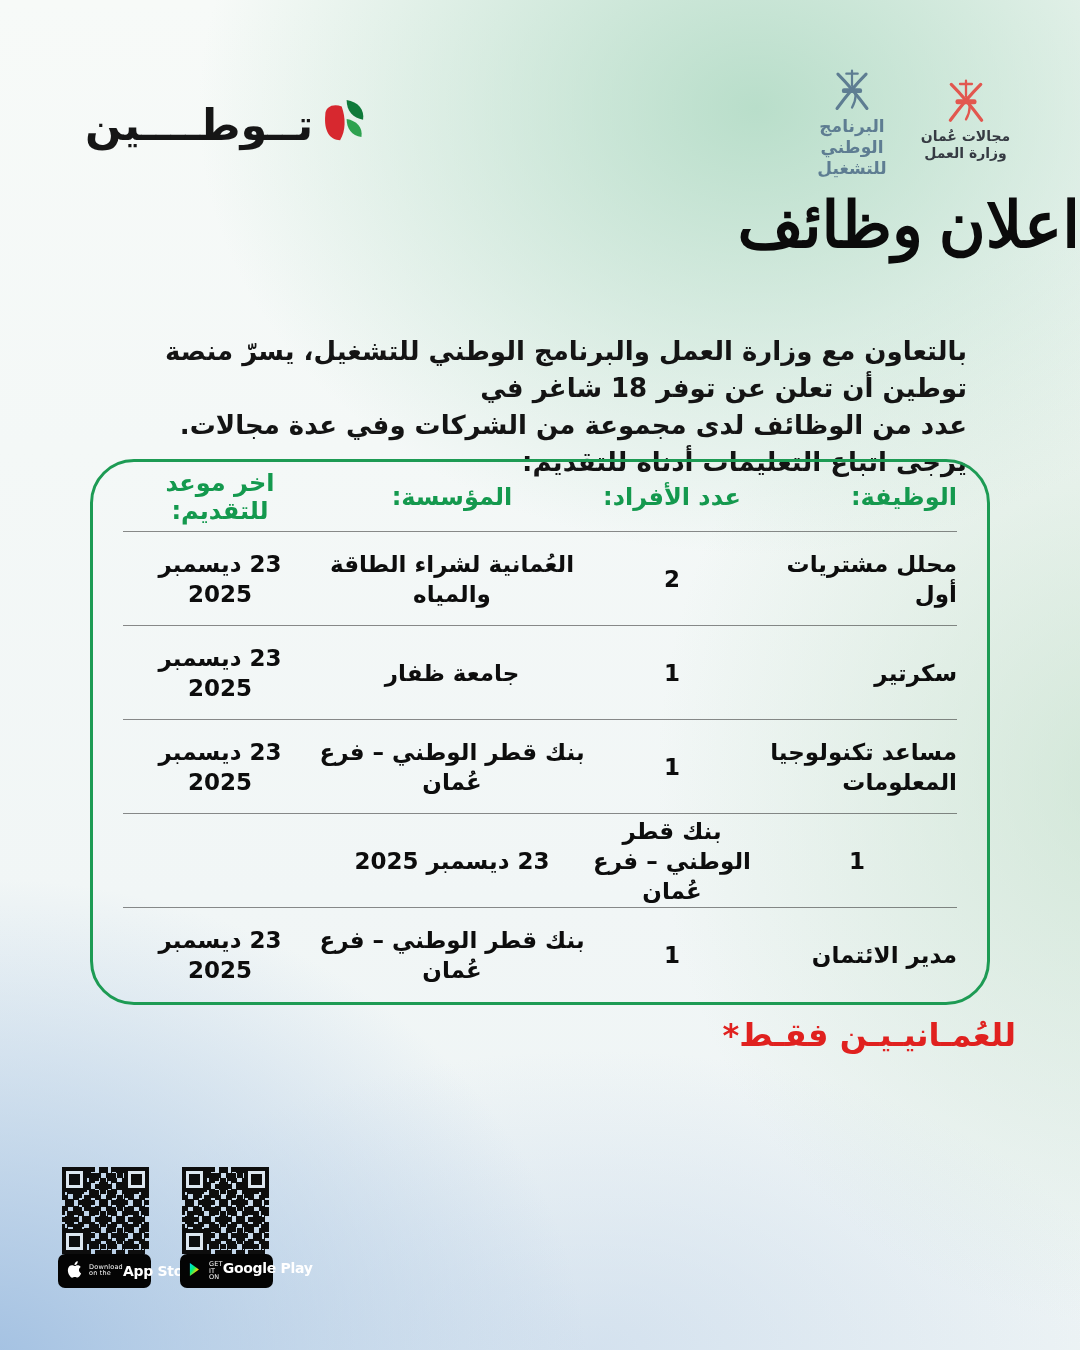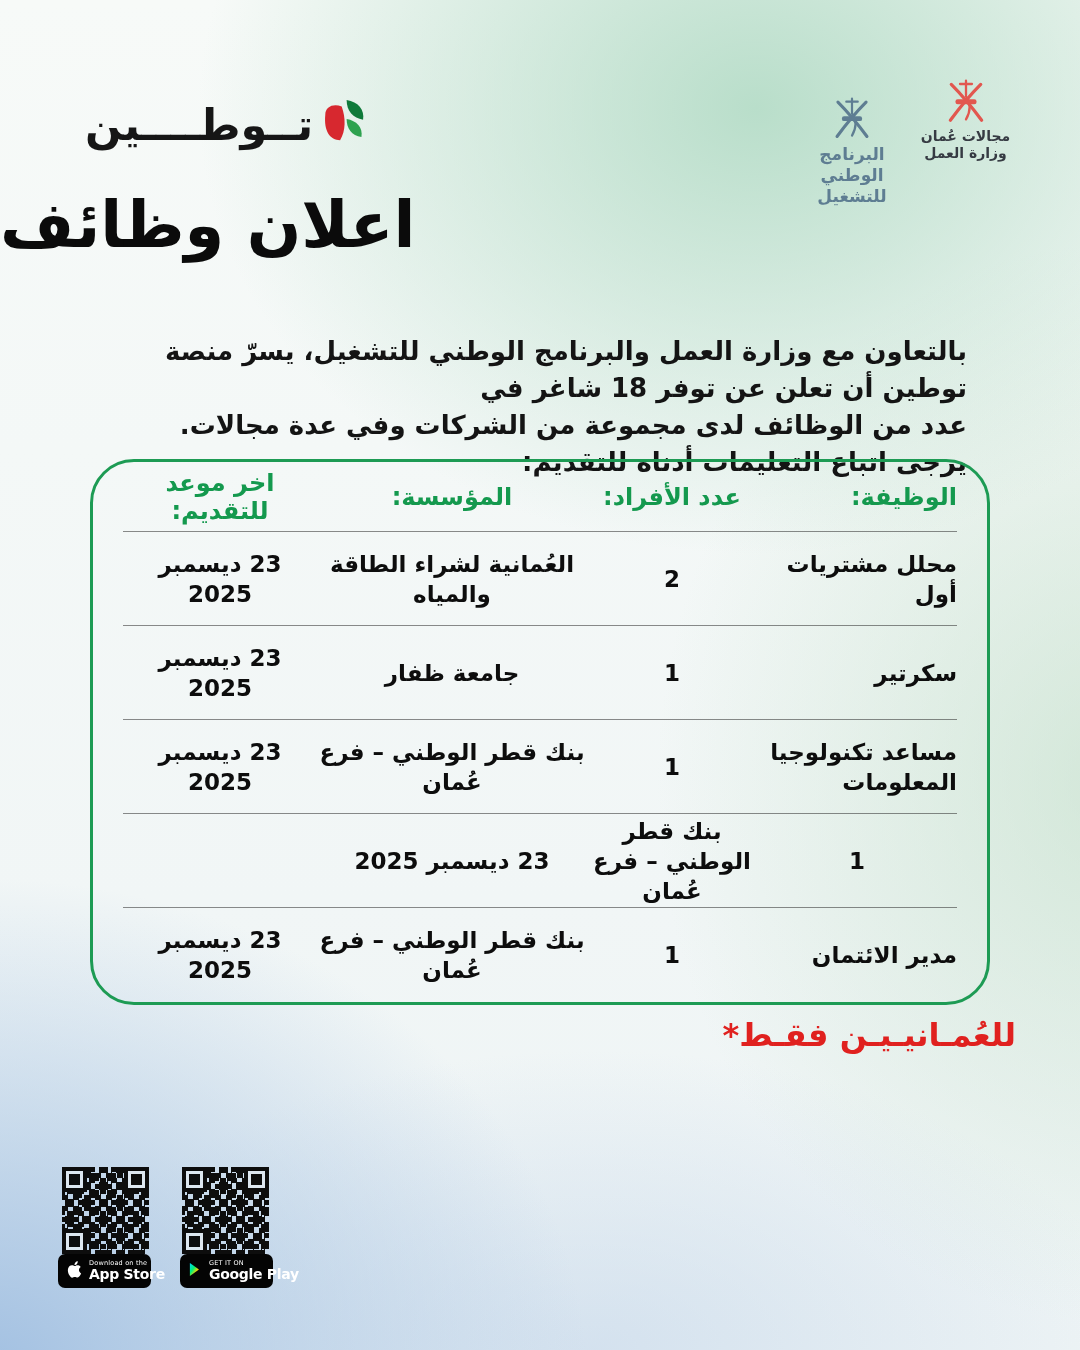--- a/index.html
+++ b/index.html
@@ -11,28 +11,28 @@
       radial-gradient(760px 900px at 103% 58%, rgba(186,219,193,.55), rgba(186,219,193,0) 60%),
       radial-gradient(1050px 860px at -2% 102%, rgba(156,188,224,.95), rgba(156,188,224,0) 58%),
       radial-gradient(900px 500px at 55% 100%, rgba(190,210,233,.55), rgba(190,210,233,0) 60%),
       linear-gradient(180deg,#f7faf8 0%, #eef4f5 100%);
     padding-left: 18px;
   }
   
   .tawteen{ position:absolute; left:85px; top:96px; display:flex; align-items:center; gap:9px; direction:rtl;}
   .tawteen .word{ font-size:43px; font-weight:bold; color:#161616; letter-spacing:-1px; }
   .logo-block{ position:absolute; text-align:center; }
-  .nep{ left:793px; top:96px; width:118px; color:#5e7d92; }
+  .nep{ left:793px; top:68px; width:118px; color:#5e7d92; }
   .nep .l1{ font-size:17px; font-weight:bold; line-height:21px; }
   .ministry{ left:903px; top:78px; width:125px; color:#e2574f; }
   .ministry .txt{ color:#363b43; font-size:14px; font-weight:bold; line-height:17px; }
   .emblem{ display:block; margin:0 auto 4px; }
   
-  .title{ position:absolute; top:188px; left:0; width:100%; text-align:left;
-          font-size:64px; font-weight:bold; color:#0b0b0b; }
+  .title{ position:absolute; top:188px; left:0; width:100%; text-align:right;
+          font-size:64px; font-weight:bold; color:#0b0b0b;font-family:Liberation Serif, serif; }
   .intro{ position:absolute; top:333px; left:110px; right:113px; direction:rtl; text-align:right;
           font-size:26px; font-weight:bold; color:#141414; line-height:37px; }
   
   .jobs-table{ position:absolute; top:459px; left:90px; right:90px; height:546px;
           border:3px solid #1d9b54; border-radius:44px; direction:rtl; padding:0 30px;
           display:grid; grid-template-rows:70px repeat(5,1fr); }
   .trow{ display:grid; grid-template-columns:200px 170px 270px 1fr; align-items:center;
          border-bottom:1px solid rgba(45,45,45,.55); }
   .trow:last-child{ border-bottom:none; }
   .th{ color:#14994e; font-size:24px; font-weight:bold; }
@@ -49,21 +49,21 @@
   .qr{ position:relative; width:87px; height:87px;
        background:
         repeating-conic-gradient(#0d0d0d 0% 25%, transparent 0% 50%) 0 0/11px 11px,
         repeating-conic-gradient(#0d0d0d 0% 25%, transparent 0% 50%) 3px 6px/17px 17px; }
   .qr b{ position:absolute; width:25px; height:25px; background:#dde7f0; border:4px solid #0d0d0d; }
   .qr b::after{ content:""; position:absolute; inset:3px; background:#0d0d0d; }
   .qr b.tl{ left:0; top:0; } .qr b.tr{ right:0; top:0; } .qr b.bl{ left:0; bottom:0; }
   .badges{ position:absolute; left:58px; top:1254px; display:flex; gap:29px; }
   .badge{ width:93px; height:34px; background:#040404; border-radius:7px; color:#fff;
           display:flex; align-items:center; gap:6px; padding:0 8px; cursor:pointer; }
-  .badge .txt{ display:flex; flex-direction:column; line-height:1.05;justify-content:center; }
+  .badge .txt{ display:flex; flex-direction:row; line-height:1.05;justify-content:center; }
   .badge .small{ font-size:6.5px; letter-spacing:.2px; }
   .badge .big{ font-size:14px; font-weight:bold; letter-spacing:-.3px; white-space:nowrap; }
 </style>
 </head>
 <body>
 
 <div id="canvas">
 
   <div class="tawteen">
     <span>

